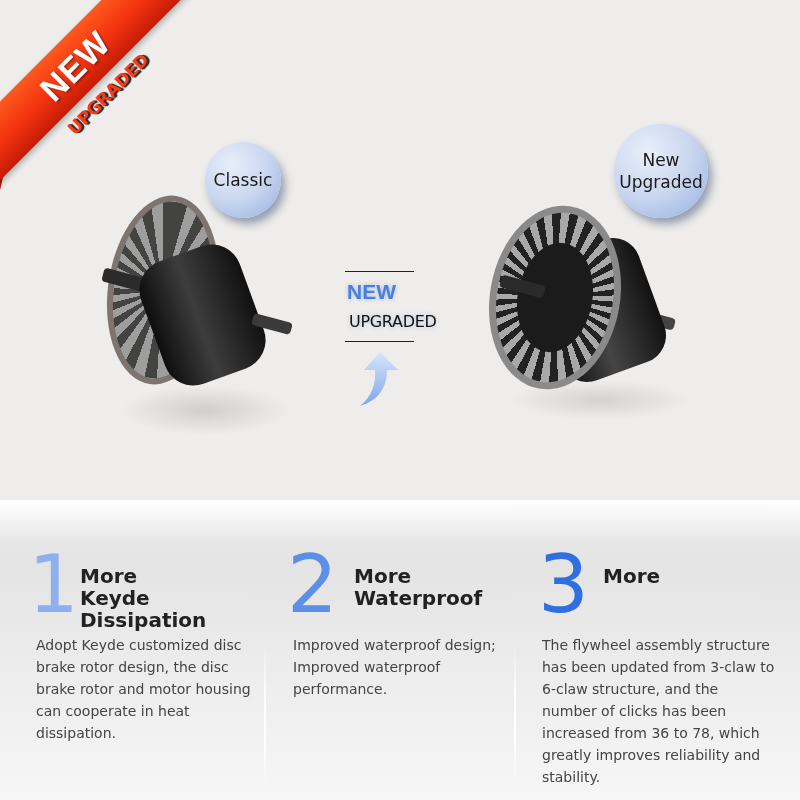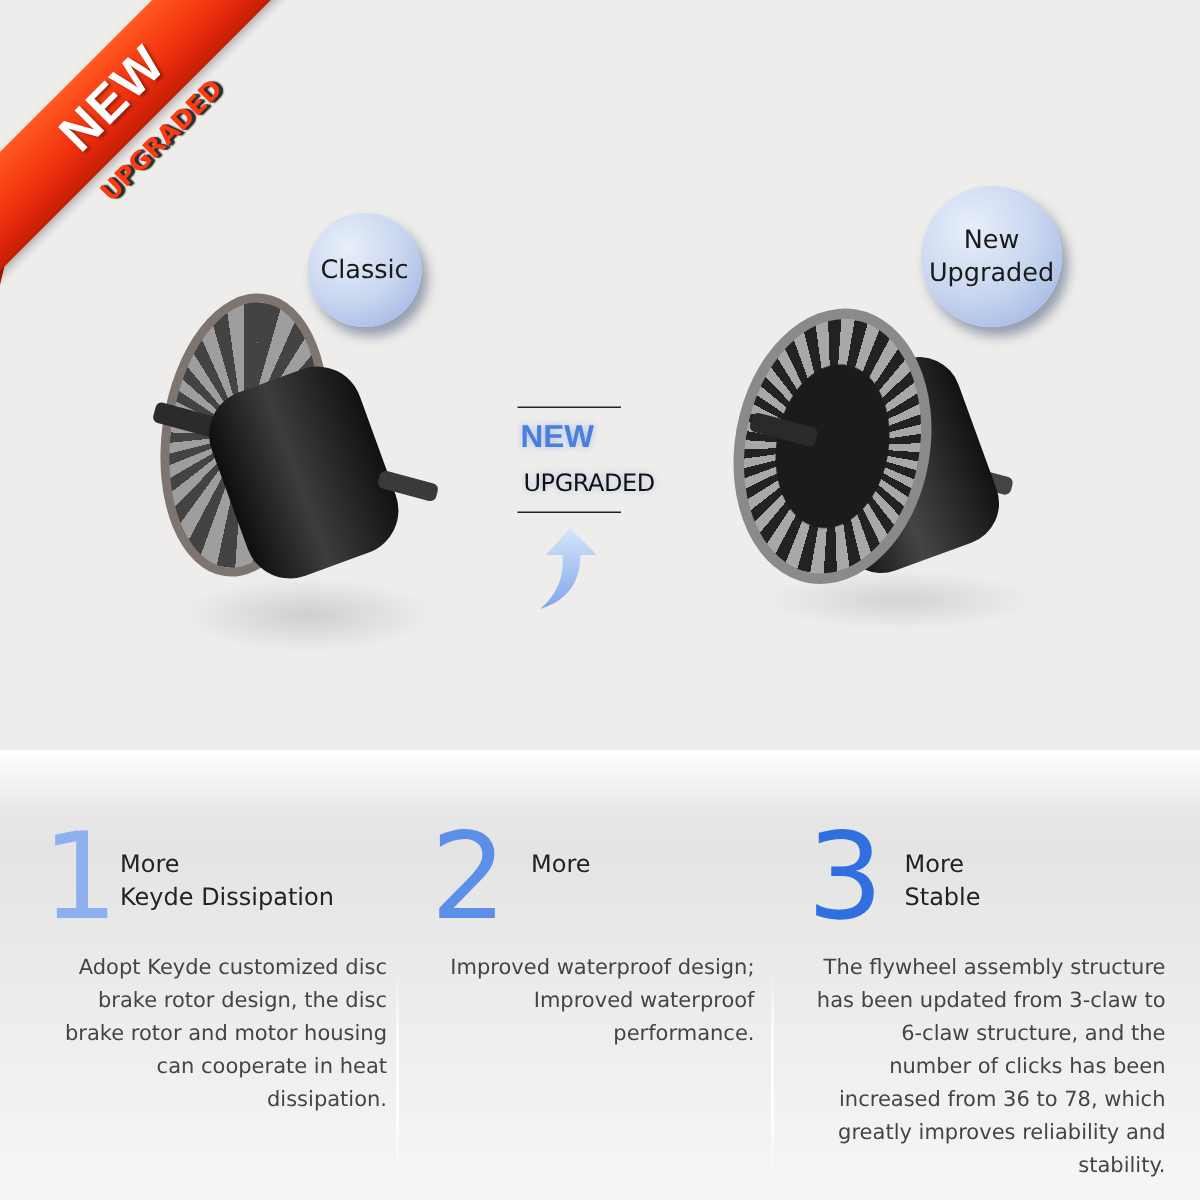--- a/index.html
+++ b/index.html
@@ -62,22 +62,22 @@
   .mid-line { position: absolute; left: 345px; width: 69px; height: 1px; background: #222; }
   .mid-new { position: absolute; left: 347px; top: 280px; color: #4b7fdc; font-weight: bold; font-size: 21px; font-family: "Liberation Sans", sans-serif; text-shadow: 0 0 4px rgba(100,140,230,0.5); }
   .mid-up { position: absolute; left: 349px; top: 312px; color: #111; font-size: 16px; font-family: "DejaVu Sans", sans-serif; letter-spacing: -0.3px; text-shadow: 0 0 4px rgba(120,150,220,0.5); }
   .arrow { position: absolute; left: 358px; top: 350px; }
 
   
   .bottom { position: absolute; left: 0; top: 500px; width: 800px; height: 300px;
     background: linear-gradient(180deg, #ffffff 0%, #e7e7e7 14%, #e4e4e4 22%, #ececec 55%, #f6f6f6 100%); }
   .feature { position: absolute; top: 545px; }
   .num { position: absolute; top: 0; font-family: "DejaVu Sans", sans-serif; font-size: 80px; line-height: 80px; font-weight: normal; }
-  .title { position: absolute; font-weight: normal; font-size: 16px; line-height: 22px; color: #222; }
-  .desc { position: absolute; font-size: 14px; line-height: 22px; color: #444; text-align: right; }
+  .title { position: absolute; font-weight: bold; font-size: 20px; line-height: 22px; color: #222; }
+  .desc { position: absolute; font-size: 14px; line-height: 22px; color: #444; }
   .divider { position: absolute; width: 2px; background: linear-gradient(180deg, rgba(255,255,255,0) 0%, #fff 40%, #fff 70%, rgba(255,255,255,0) 100%); }
 </style>
 </head>
 <body>
 
 <div class="top">
   <div class="ribbon-wrap">
     <div class="ribbon-tail"></div>
     <div class="ribbon">
       <span class="ribbon-text">NEW</span>
@@ -137,24 +137,24 @@
     <div>More</div>
     <div>Keyde Dissipation</div>
   </div>
   <div class="desc" style="left:8px; top:89px; width:222px">Adopt Keyde customized disc brake rotor design, the disc brake rotor and motor housing can cooperate in heat dissipation.</div>
 </div>
 
 <div class="feature" style="left:287px">
   <div class="num" style="left:0; color:#5b8fe8">2</div>
   <div class="title" style="left:67px; top:20px; width:180px">
     <div>More</div>
+    <div>Waterproof</div>
   </div>
   <div class="desc" style="left:6px; top:89px; width:210px">Improved waterproof design; Improved waterproof performance.</div>
 </div>
 
 <div class="feature" style="left:538px">
   <div class="num" style="left:0; color:#2f6fe0">3</div>
   <div class="title" style="left:65px; top:20px; width:180px">
     <div>More</div>
-    <div>Stable</div>
   </div>
   <div class="desc" style="left:4px; top:89px; width:235px">The flywheel assembly structure has been updated from 3-claw to 6-claw structure, and the number of clicks has been increased from 36 to 78, which greatly improves reliability and stability.</div>
 </div>
 
 </body></html>

